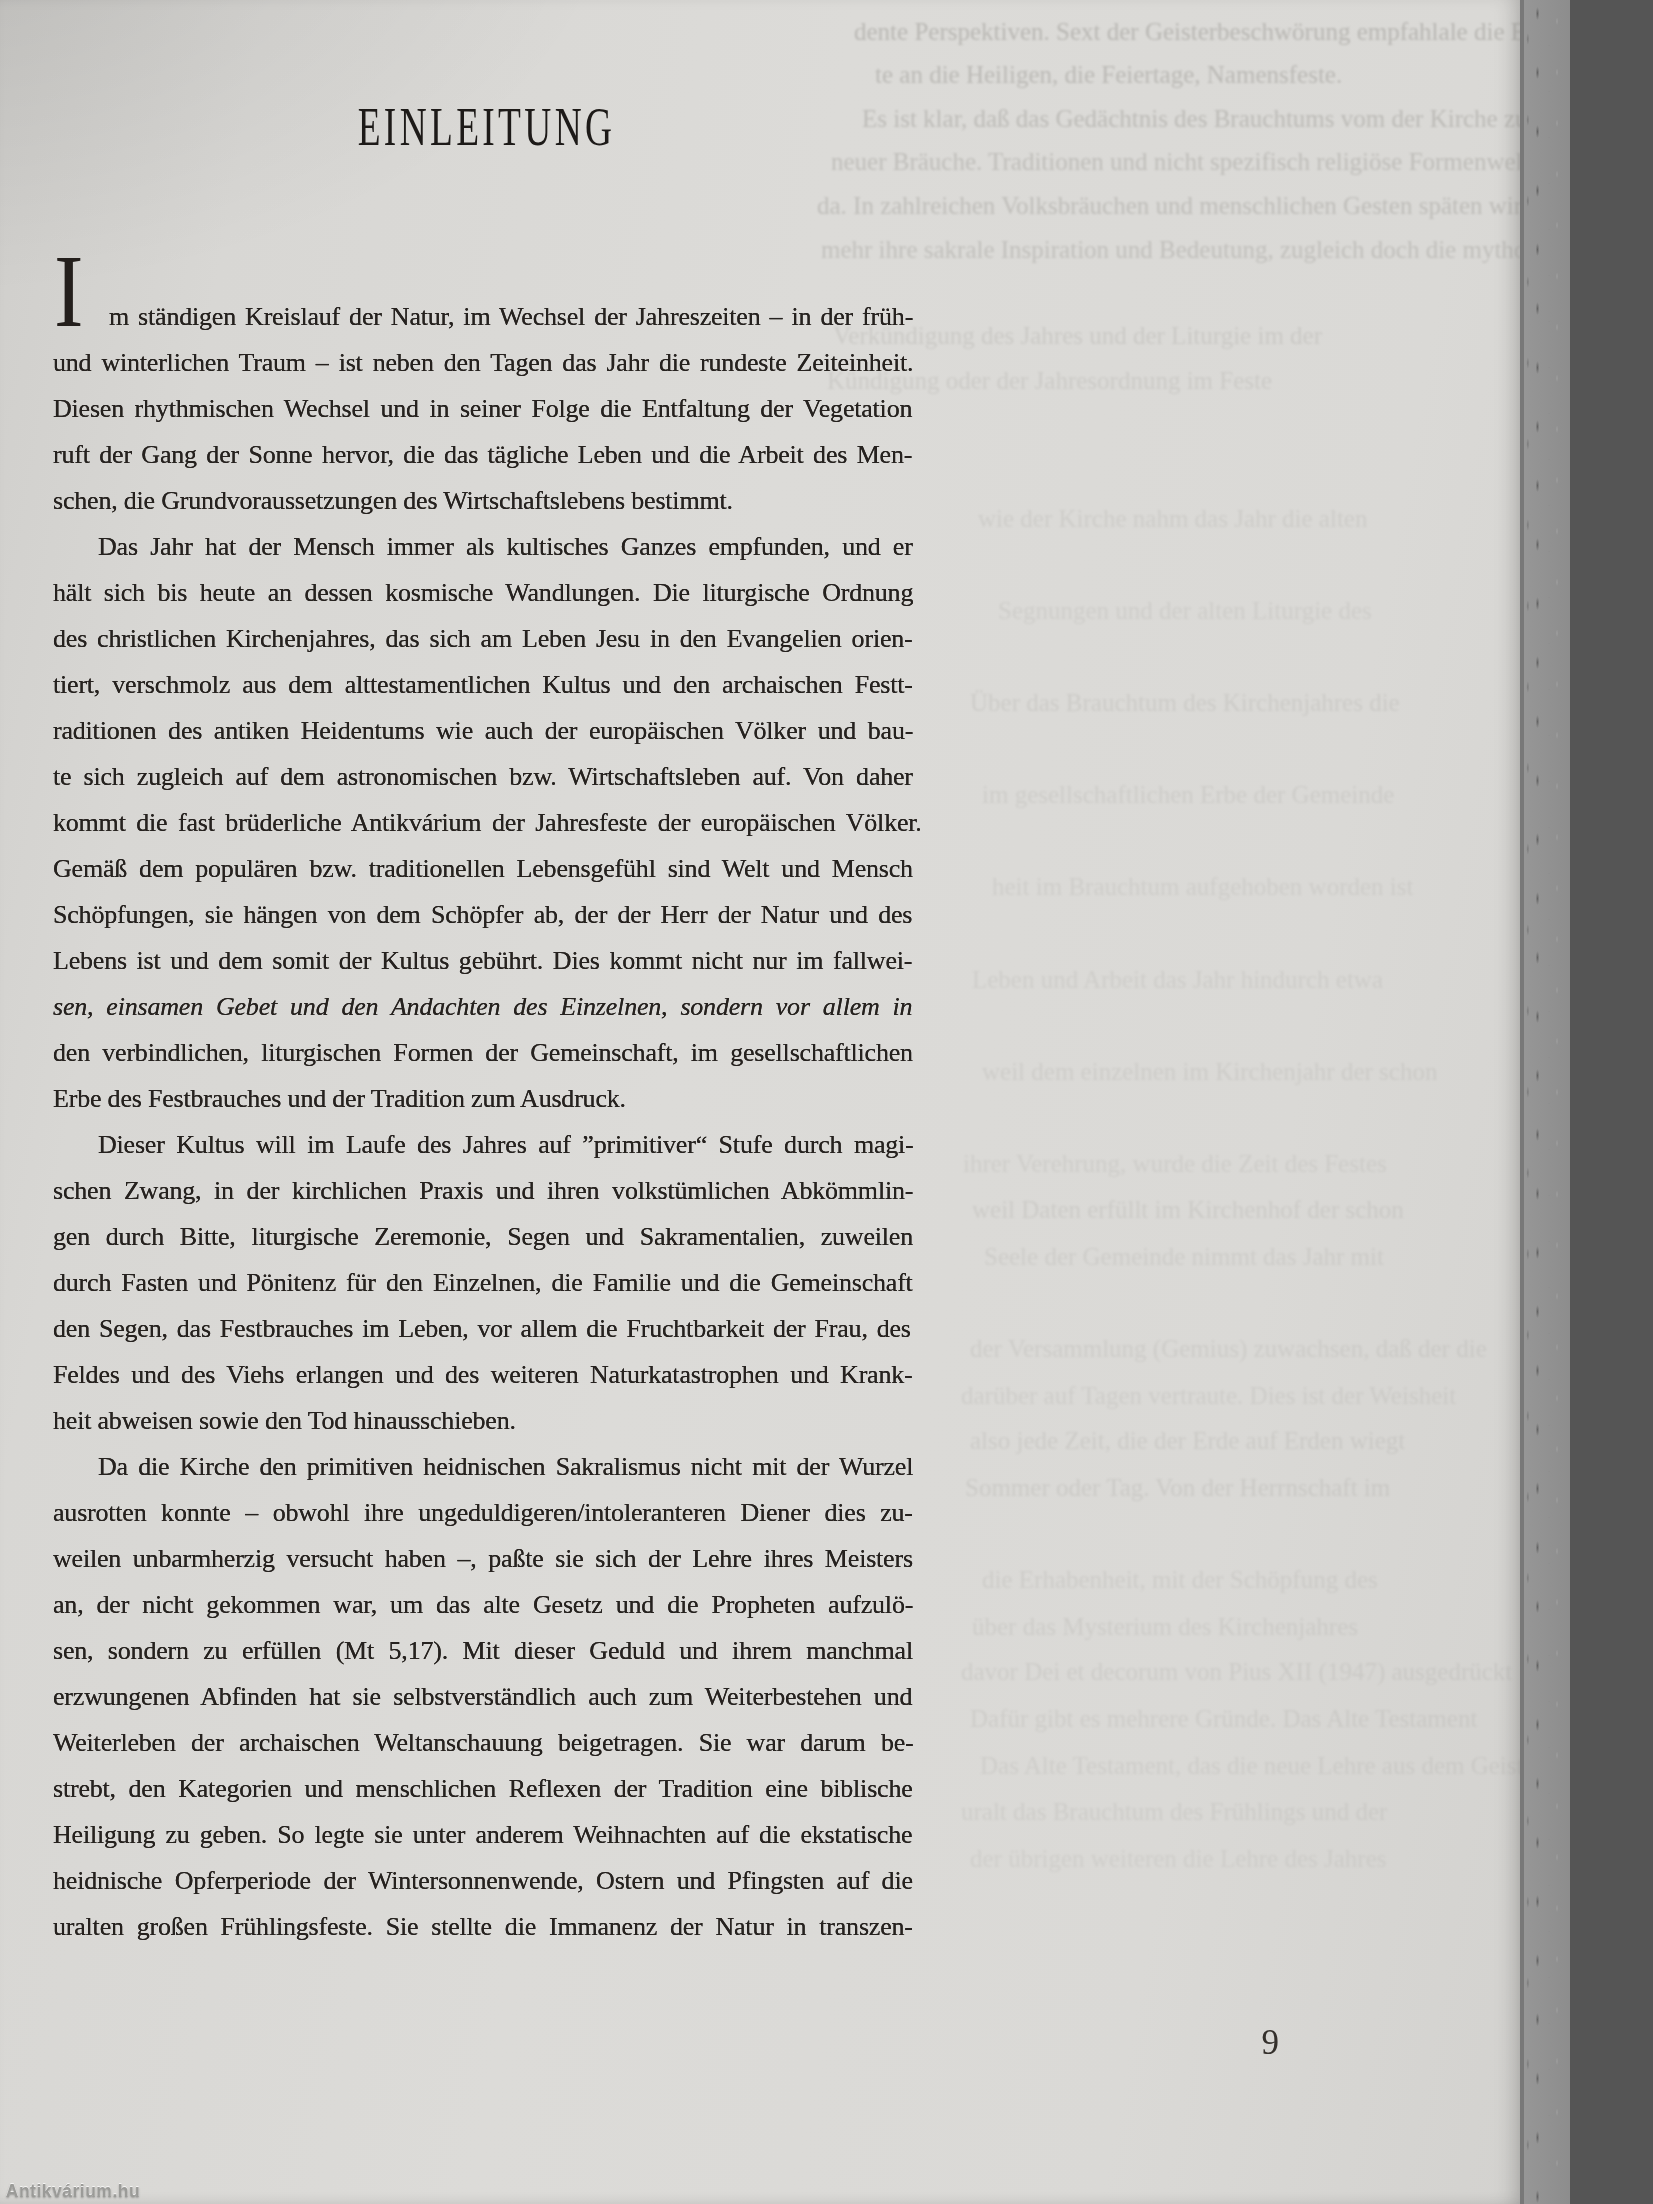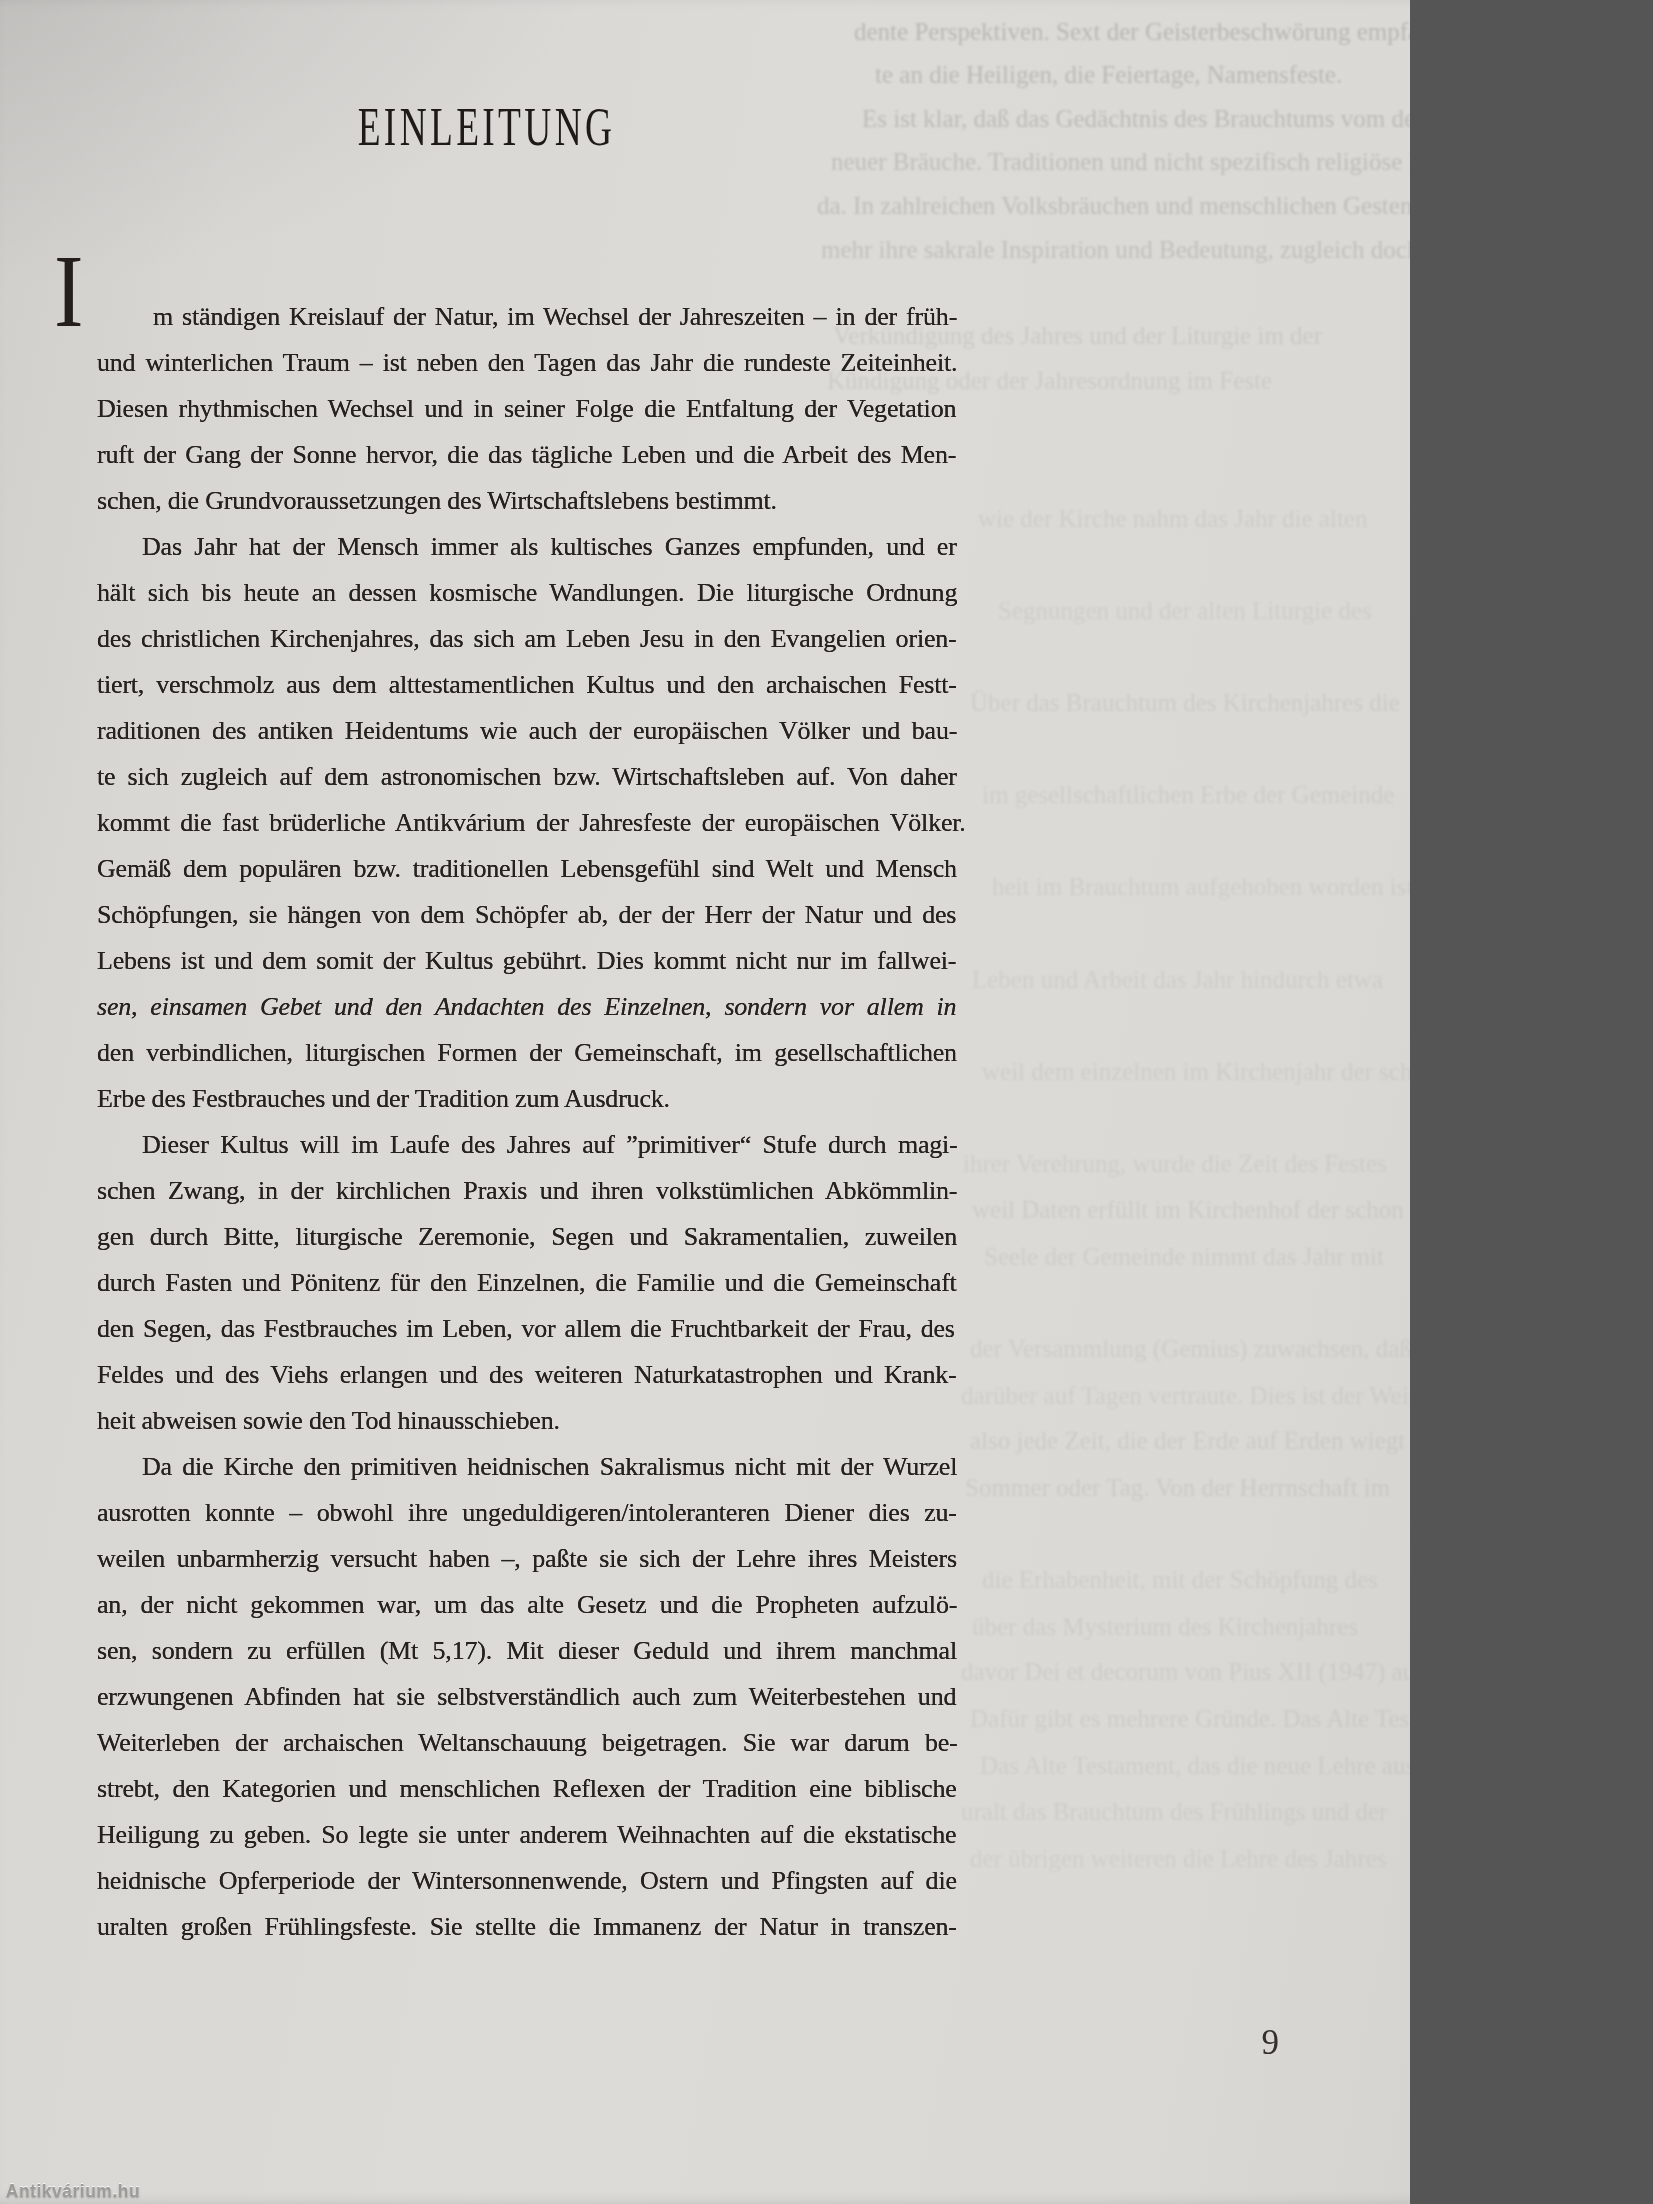--- a/index.html
+++ b/index.html
@@ -1,16 +1,16 @@
 <!DOCTYPE html>
 <html><head>
 <meta charset="utf-8">
 <style>
   html,body{margin:0;padding:0;background:#555;}
-  #scan{position:relative;width:1410px;height:2205px;overflow:hidden;
+  #scan{position:relative;width:1570px;height:2205px;overflow:hidden;
         font-family:"Liberation Serif",serif;}
   
   #paper{position:absolute;left:0;top:0;width:1520px;height:2205px;overflow:hidden;
          background:
            radial-gradient(1164px 679px at -5% -5%, rgba(0,0,0,.10), rgba(0,0,0,0) 60%),
            linear-gradient(100deg,#cfcecb 0%,#d8d7d4 14%,#dcdbd8 45%,#dad9d6 78%,#d3d2cf 100%);
          box-shadow:inset -15.5px 0 21.3px -11.6px rgba(0,0,0,.22), inset 0 -9.7px 17.5px -11.6px rgba(0,0,0,.12);}
   
   #edge{position:absolute;left:1520px;top:0;width:134px;height:2205px;
         background-color:#8e8e8e;
@@ -30,21 +30,21 @@
   
   #title{position:absolute;left:53px;top:95px;width:867px;margin:0;
          font-size:55px;font-weight:400;letter-spacing:4.9px;color:#1d1a18;
          text-align:center;transform:scaleX(.68);transform-origin:50% 50%;}
   
   #dropcap{position:absolute;left:54px;top:239px;font-size:104px;line-height:1;
            color:#241f1c;transform:scaleX(.85);transform-origin:0 0;}
   
   #text-block{position:absolute;left:53px;top:294px;width:867px;color:#26221f;
               font-size:26px;letter-spacing:-0.2px;}
-  .line{height:46px;line-height:46px;text-shadow:0 0 0.4px currentColor;margin-left:44px;}
+  .line{height:46px;line-height:46px;text-shadow:0 0 0.4px currentColor;}
   .line span{white-space:nowrap;}
   .line.cap1{padding-left:56px;}
   .line.ind{padding-left:45px;}
   
   #pagenum{position:absolute;left:1201px;top:2023px;width:78px;text-align:right;
            font-size:35px;color:#34302c;}
   #wm{position:absolute;left:5.8px;top:2181px;font-family:"Liberation Sans",sans-serif;
       font-weight:bold;font-size:17.5px;color:#9b9b98;letter-spacing:0.5px;
       text-shadow:0 -1px 0 rgba(255,255,255,.75),0 1px 1.9px rgba(40,40,40,.35);}
 </style>

